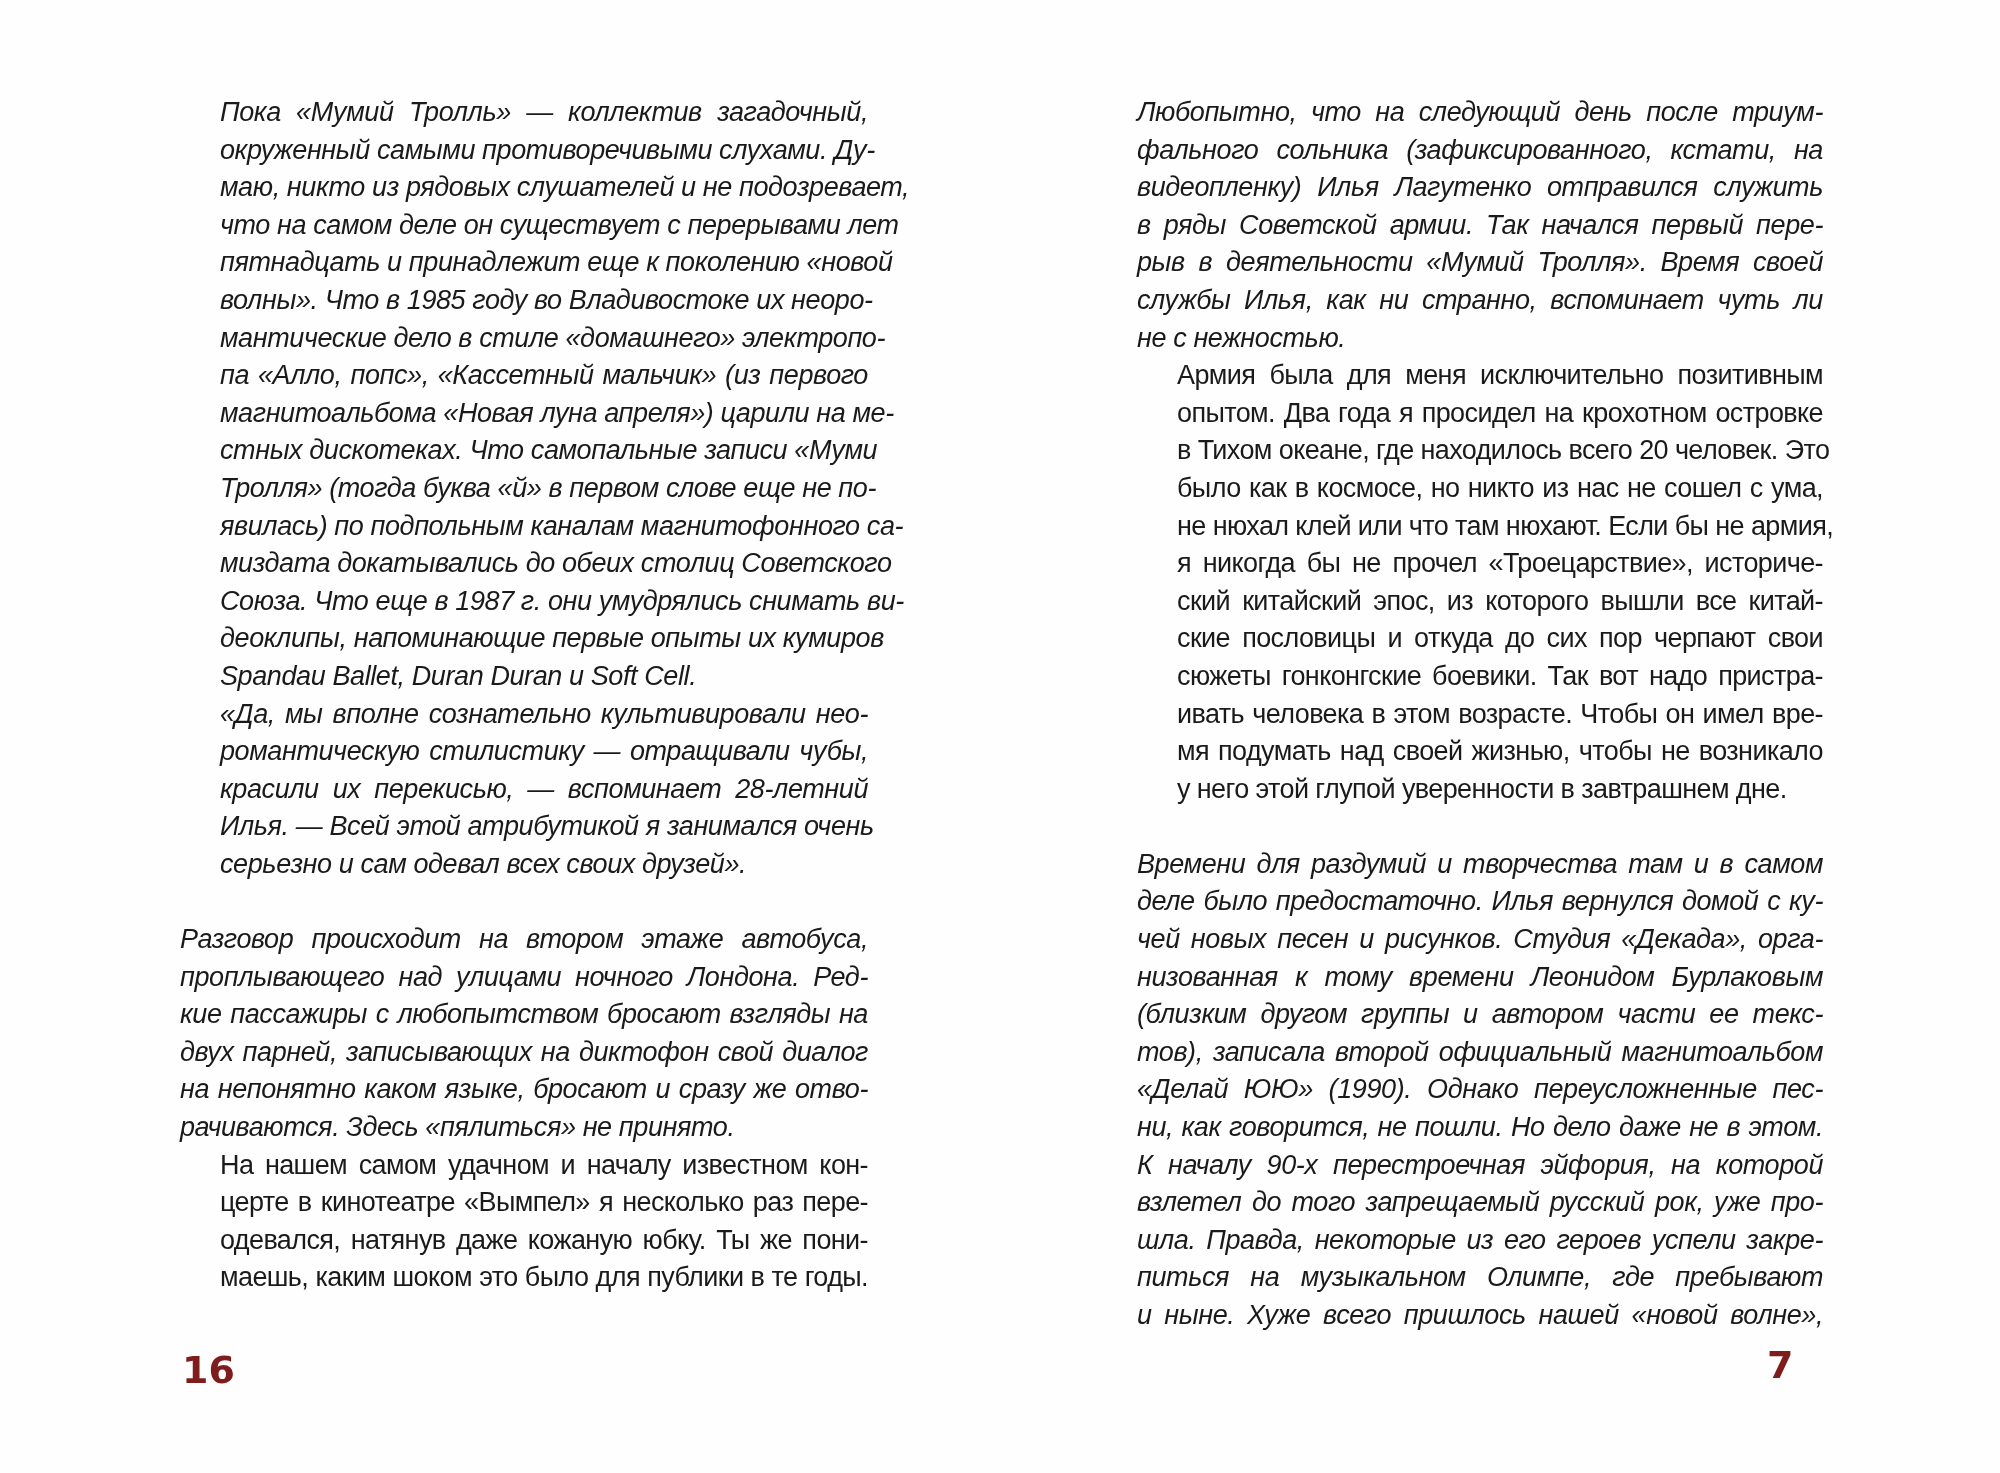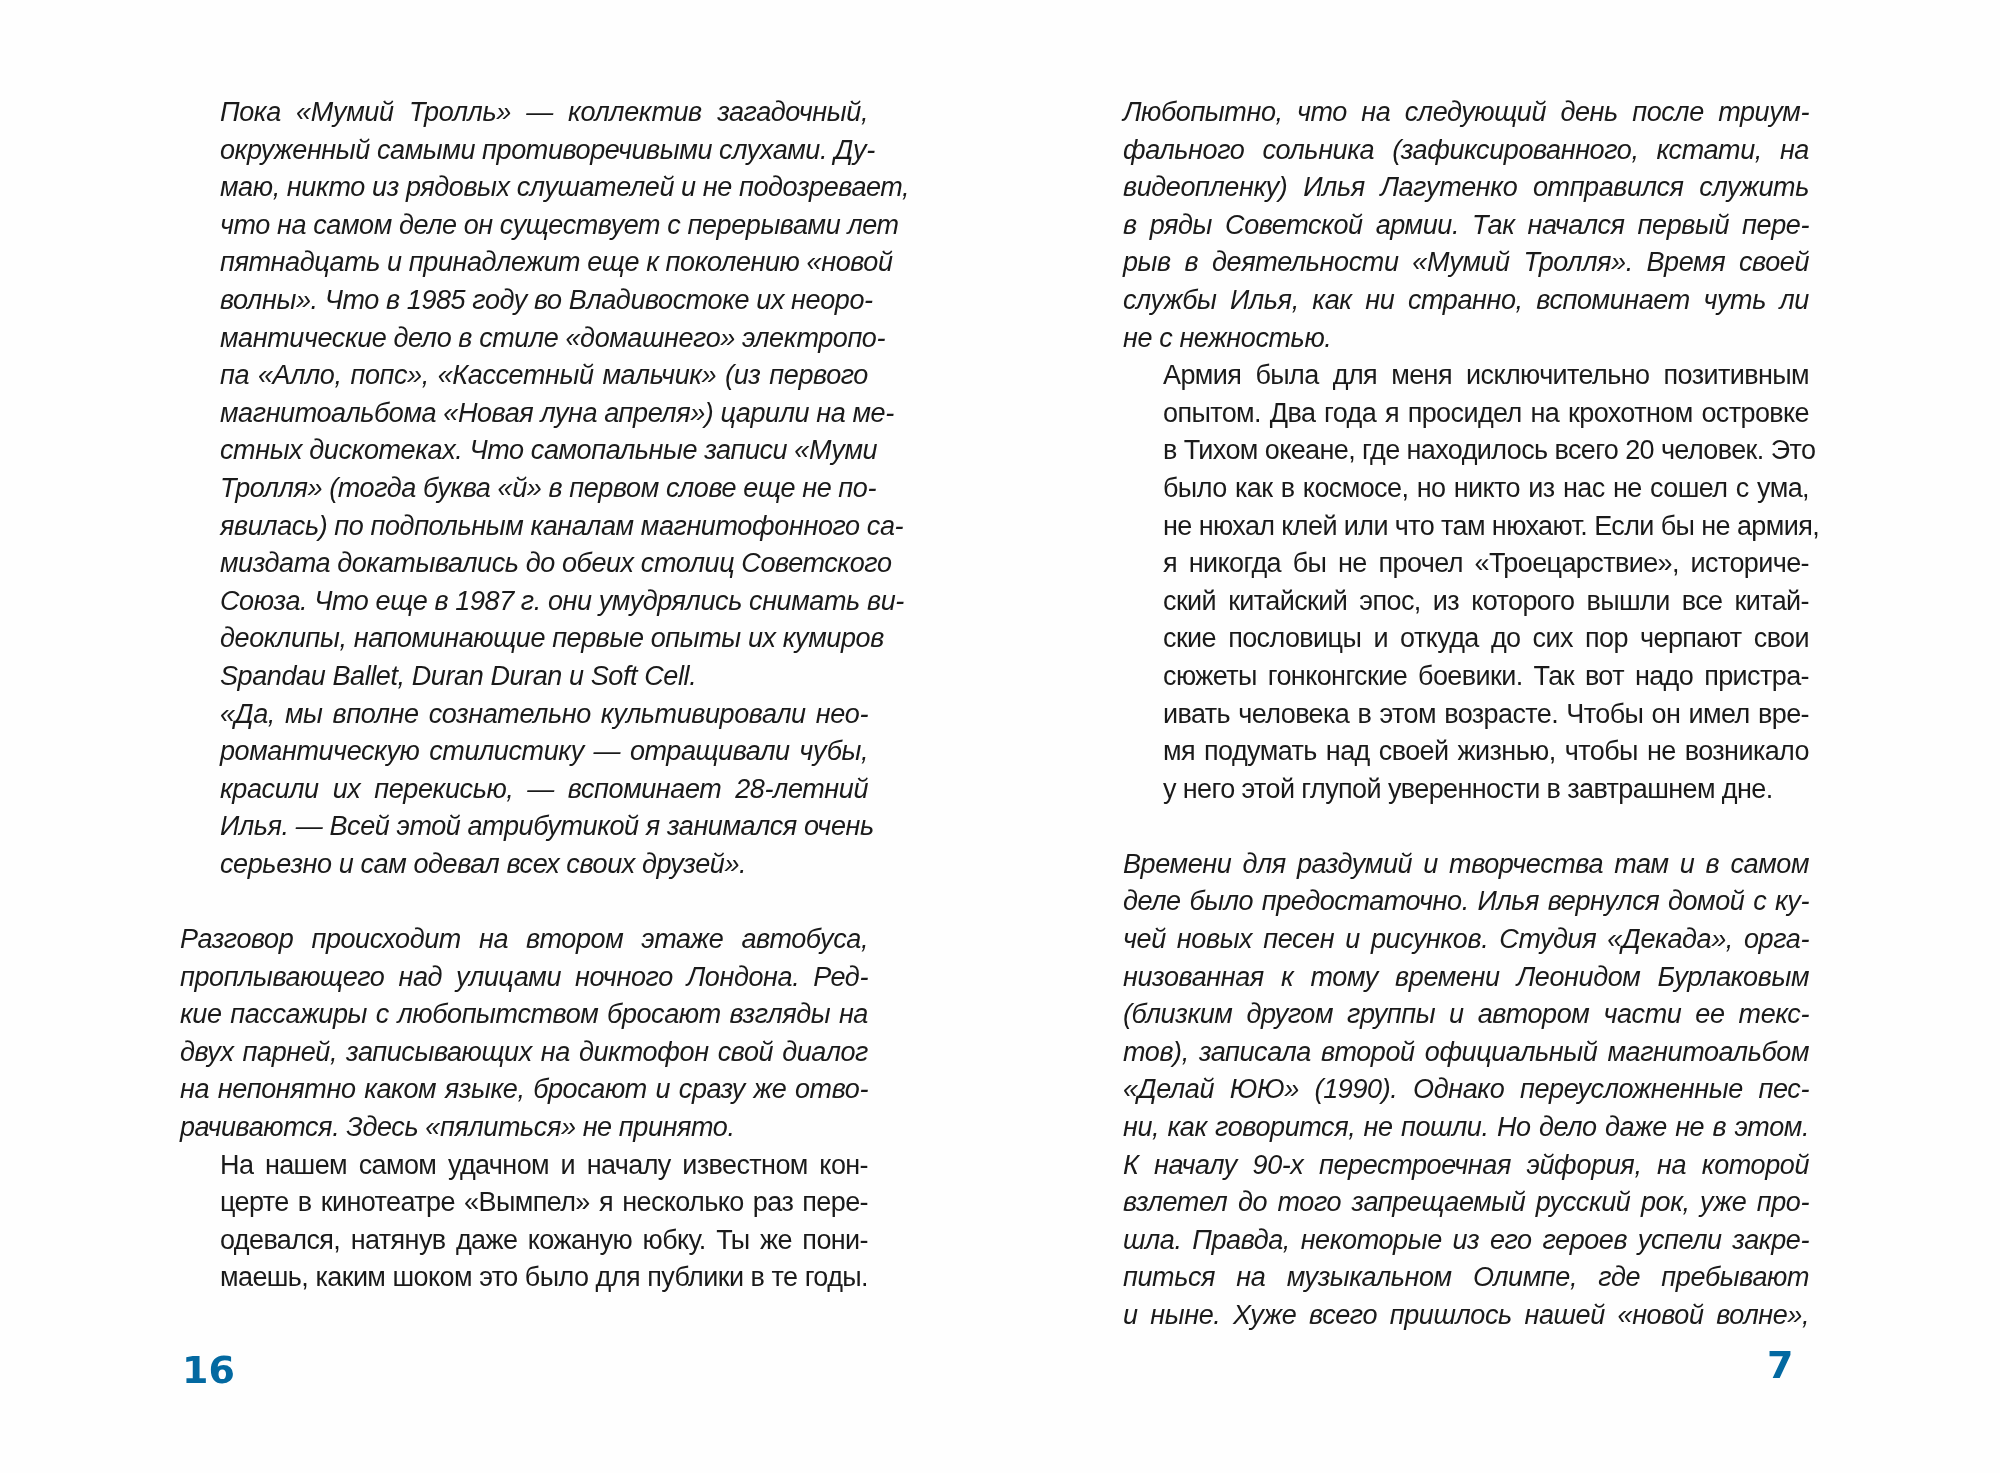--- a/index.html
+++ b/index.html
@@ -31,21 +31,21 @@
     .text-col {
       position: absolute;
       top: 94px;
       width: 690px;
       font-size: 27px;
       line-height: 37.6px;
       text-align: justify;
       hyphens: manual;
     }
     .page-left .text-col { left: 180px; width: 688px; }
-    .page-right .text-col { left: 123px; width: 686px; }
+    .page-right .text-col { left: 137px; width: 686px; }
 
     .para {
       margin: 0;
       padding: 0;
     }
     .para.indent { text-indent: 40px; }
     .para.italic { font-style: italic; letter-spacing: -0.4px; }
     .para.roman { font-style: normal; letter-spacing: -0.6px; font-family: "Liberation Sans Narrow", "Liberation Sans", sans-serif; }
     .para.gap-before { margin-top: 37.6px; }
 
@@ -58,21 +58,21 @@
     }
     .line.last {
       text-align-last: left;
     }
 
     .page-number {
       position: absolute;
       font-weight: bold;
       font-size: 38px;
       line-height: 40px;
-      color: #0369a1;
+      color: #7f1d1d;
       font-family: "DejaVu Sans", sans-serif;
     }
     .page-left .page-number { left: 182px; top: 1350px; }
     .page-right .page-number { left: 767px; top: 1345px; }
   </style>
 </head>
 <body>
 
 <div class="spread">
 

